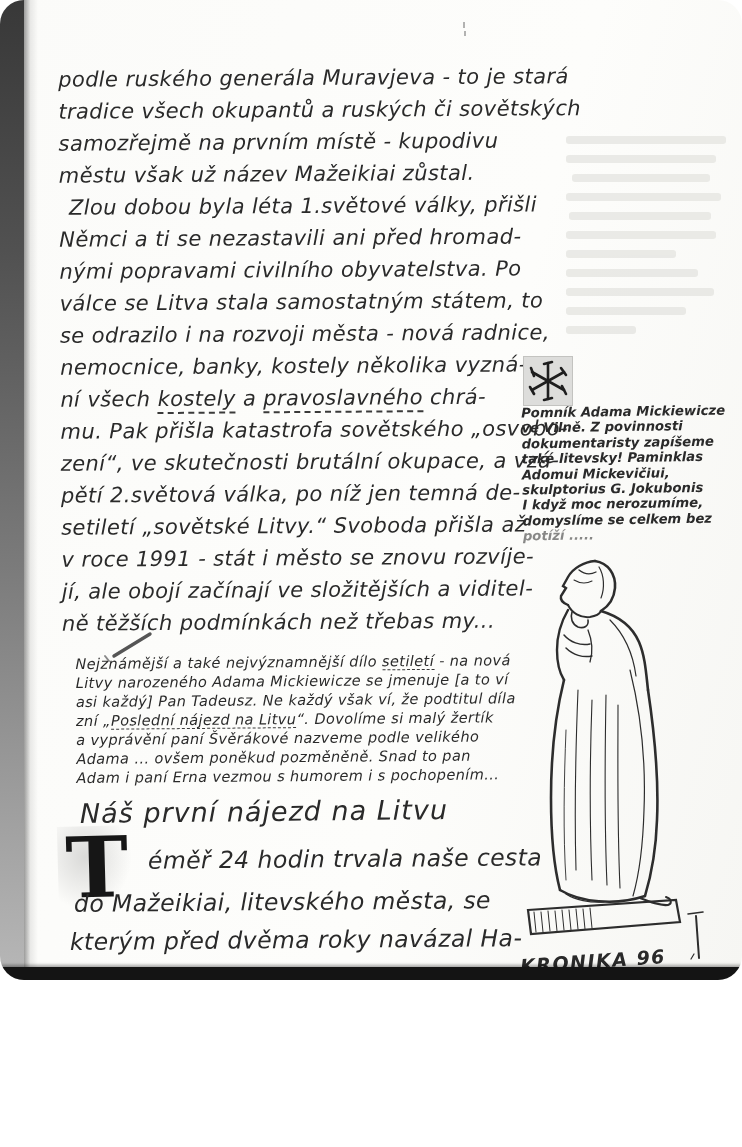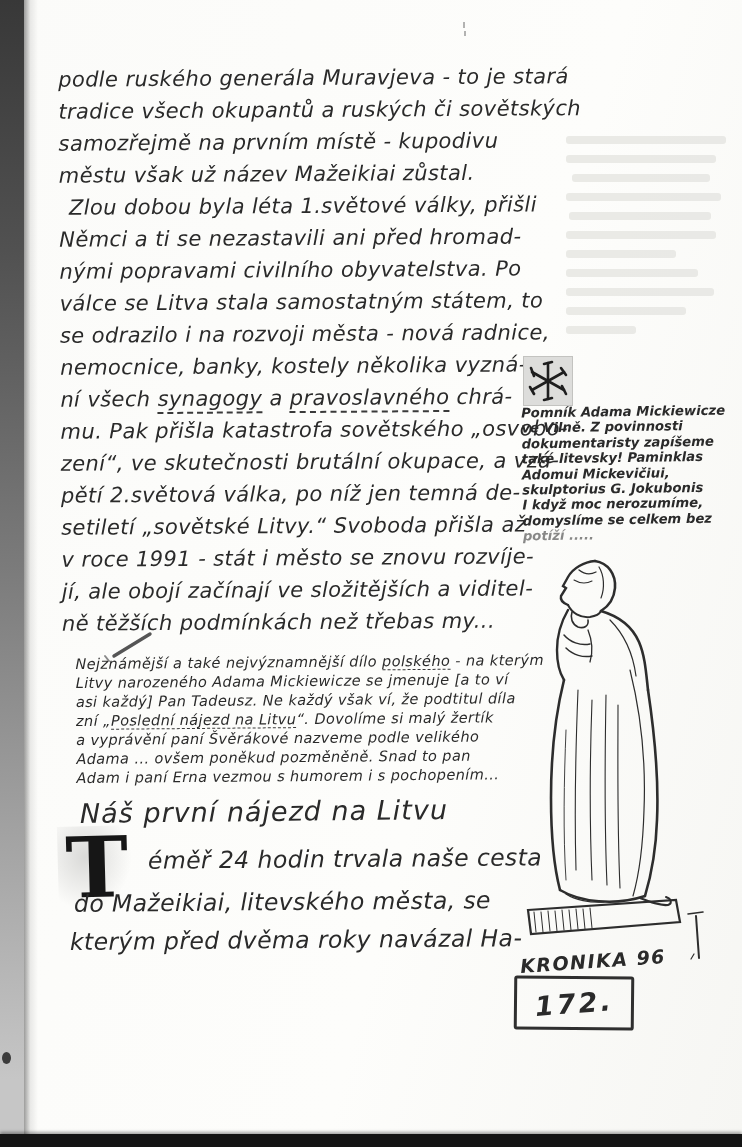--- a/index.html
+++ b/index.html
@@ -1,16 +1,16 @@
 <!DOCTYPE html>
 <html><head>
 <meta charset="utf-8">
 <style>
   html,body{margin:0;padding:0;}
-  .scan{position:relative;width:742px;height:1147px;background:linear-gradient(105deg,#fbfbf9 0%,#fdfdfb 60%,#f6f6f3 100%);overflow:hidden;font-family:"DejaVu Sans",sans-serif;color:#2a2a2a;}
+  .scan{position:relative;width:742px;height:980px;background:linear-gradient(105deg,#fbfbf9 0%,#fdfdfb 60%,#f6f6f3 100%);overflow:hidden;font-family:"DejaVu Sans",sans-serif;color:#2a2a2a;border-radius:24px;}
   
   .gutter{position:absolute;left:0;top:0;width:24px;height:1136px;background:linear-gradient(180deg,#383838 0%,#515151 22%,#7b7b7b 50%,#a5a5a5 75%,#c6c6c6 95%);}
   .gutter-shade{position:absolute;left:24px;top:0;width:14px;height:1136px;background:linear-gradient(90deg,rgba(40,40,40,.45),rgba(120,120,120,.15) 45%,rgba(255,255,255,0));}
   .bottom-band{position:absolute;left:0;bottom:0;width:742px;height:13px;background:#141414;box-shadow:0 -2px 3px rgba(0,0,0,.35);}
   .edge-dot{position:absolute;left:2px;top:1052px;width:9px;height:12px;background:#3c3c3c;border-radius:50%;}
   
   .hand{font-style:italic;letter-spacing:.4px;}
   .main-para{position:absolute;left:60px;top:62px;width:490px;transform:rotate(-.4deg);}
   .main-para .ln{white-space:nowrap;font-size:21px;line-height:32px;}
   .ln.indent{padding-left:10px;}
@@ -53,39 +53,39 @@
     <div class="ln">tradice všech okupantů a ruských či sovětských</div>
     <div class="ln">samozřejmě na prvním místě - kupodivu</div>
     <div class="ln">městu však už název Mažeikiai zůstal.</div>
     <div class="ln indent">Zlou dobou byla léta 1.světové války, přišli</div>
     <div class="ln">Němci a ti se nezastavili ani před hromad-</div>
     <div class="ln">nými popravami civilního obyvatelstva. Po</div>
     <div class="ln">válce se Litva stala samostatným státem, to</div>
     <div class="ln">se odrazilo i na rozvoji města - nová radnice,</div>
     <div class="ln">nemocnice, banky, kostely několika vyzná-</div>
     <div class="ln">
-      <span>ní všech </span><span class="uword">synagogy</span><span> a </span><span class="uword">pravoslavného</span><span> chrá-</span>
+      <span>ní všech </span><span class="uword">kostely</span><span> a </span><span class="uword">pravoslavného</span><span> chrá-</span>
     </div>
     <div class="ln">mu. Pak přišla katastrofa sovětského „osvobo-</div>
     <div class="ln">zení“, ve skutečnosti brutální okupace, a vzá-</div>
     <div class="ln">pětí 2.světová válka, po níž jen temná de-</div>
     <div class="ln">setiletí „sovětské Litvy.“ Svoboda přišla až</div>
     <div class="ln">v roce 1991 - stát i město se znovu rozvíje-</div>
     <div class="ln">jí, ale obojí začínají ve složitějších a viditel-</div>
     <div class="ln">ně těžších podmínkách než třebas my...</div>
   </div>
 
   <svg class="stray-stroke" viewBox="0 0 56 34">
     <path d="M50,4 L14,26" stroke="#555" stroke-width="3.4" fill="none" stroke-linecap="round"></path>
     <path d="M5,26 L9,31" stroke="#888" stroke-width="2" fill="none" stroke-linecap="round"></path>
   </svg>
 
   <div class="note-para hand">
     <div class="ln">
-      <span>Nejznámější a také nejvýznamnější dílo </span><span class="uword-sm">polského</span><span> - na kterým</span>
+      <span>Nejznámější a také nejvýznamnější dílo </span><span class="uword-sm">setiletí</span><span> - na nová</span>
     </div>
     <div class="ln">Litvy narozeného Adama Mickiewicze se jmenuje [a to ví</div>
     <div class="ln">asi každý] Pan Tadeusz. Ne každý však ví, že podtitul díla</div>
     <div class="ln">
       <span>zní „</span><span class="uword-sm">Poslední nájezd na Litvu</span><span>“. Dovolíme si malý žertík</span>
     </div>
     <div class="ln">a vyprávění paní Švěrákové nazveme podle velikého</div>
     <div class="ln">Adama ... ovšem poněkud pozměněně. Snad to pan</div>
     <div class="ln">Adam i paní Erna vezmou s humorem i s pochopením...</div>
   </div>

